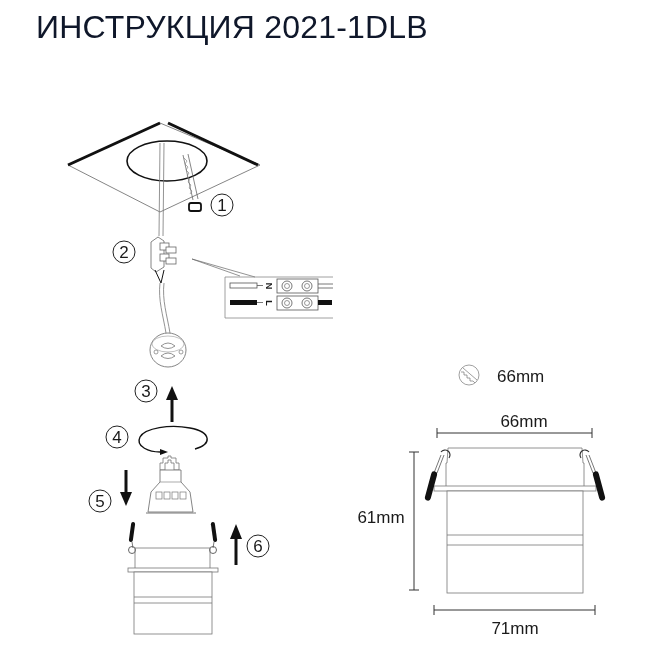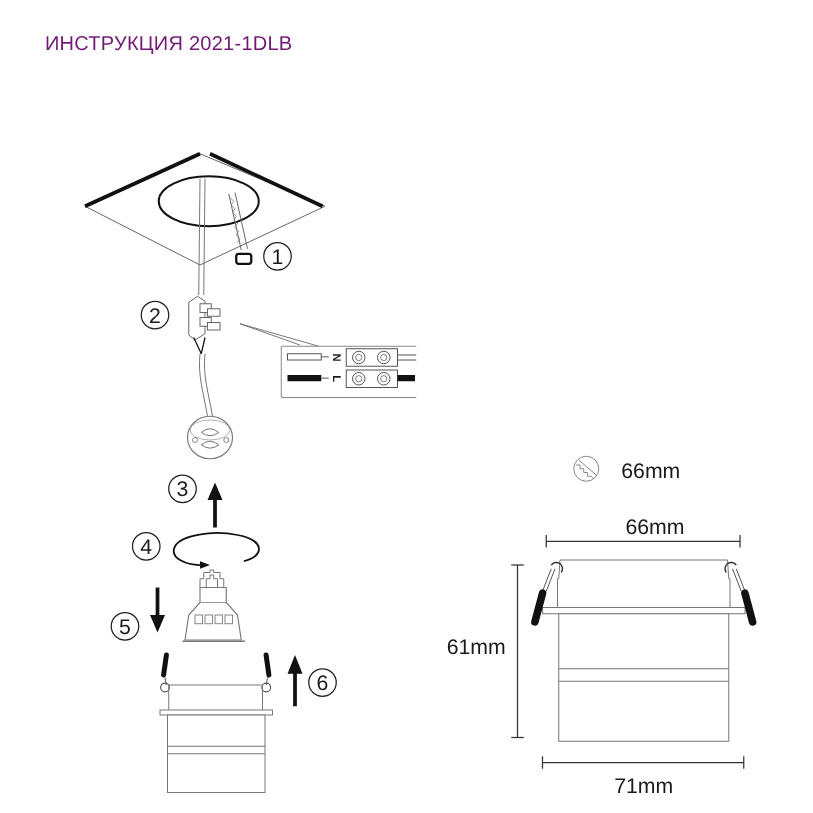--- a/index.html
+++ b/index.html
@@ -1,17 +1,17 @@
 <!DOCTYPE html>
 <html><head>
 <meta charset="utf-8">
 <style>
   html, body { margin:0; padding:0; background:#ffffff; }
   body { width:650px; height:650px; position:relative; overflow:hidden; font-family:"Liberation Sans", sans-serif; color:#1a1a1a; }
-  .title { position:absolute; left:36px; top:27px; font-size:16px; letter-spacing:0.2px; font-weight:400; color:#701a75; }
+  .title { position:absolute; left:36px; top:9px; font-size:32px; letter-spacing:0.2px; font-weight:400; color:#0f172a; }
   svg.diagram { position:absolute; left:0; top:0; }
   .lbl { font-family:"Liberation Sans", sans-serif; fill:#1a1a1a; }
   .step-num { font-family:"Liberation Sans", sans-serif; font-size:17px; fill:#1a1a1a; }
 </style>
 </head>
 <body>
 
 <div class="title">ИНСТРУКЦИЯ 2021-1DLB</div>
 
 <svg class="diagram" width="650" height="650" viewBox="0 0 650 650" xmlns="http://www.w3.org/2000/svg">

